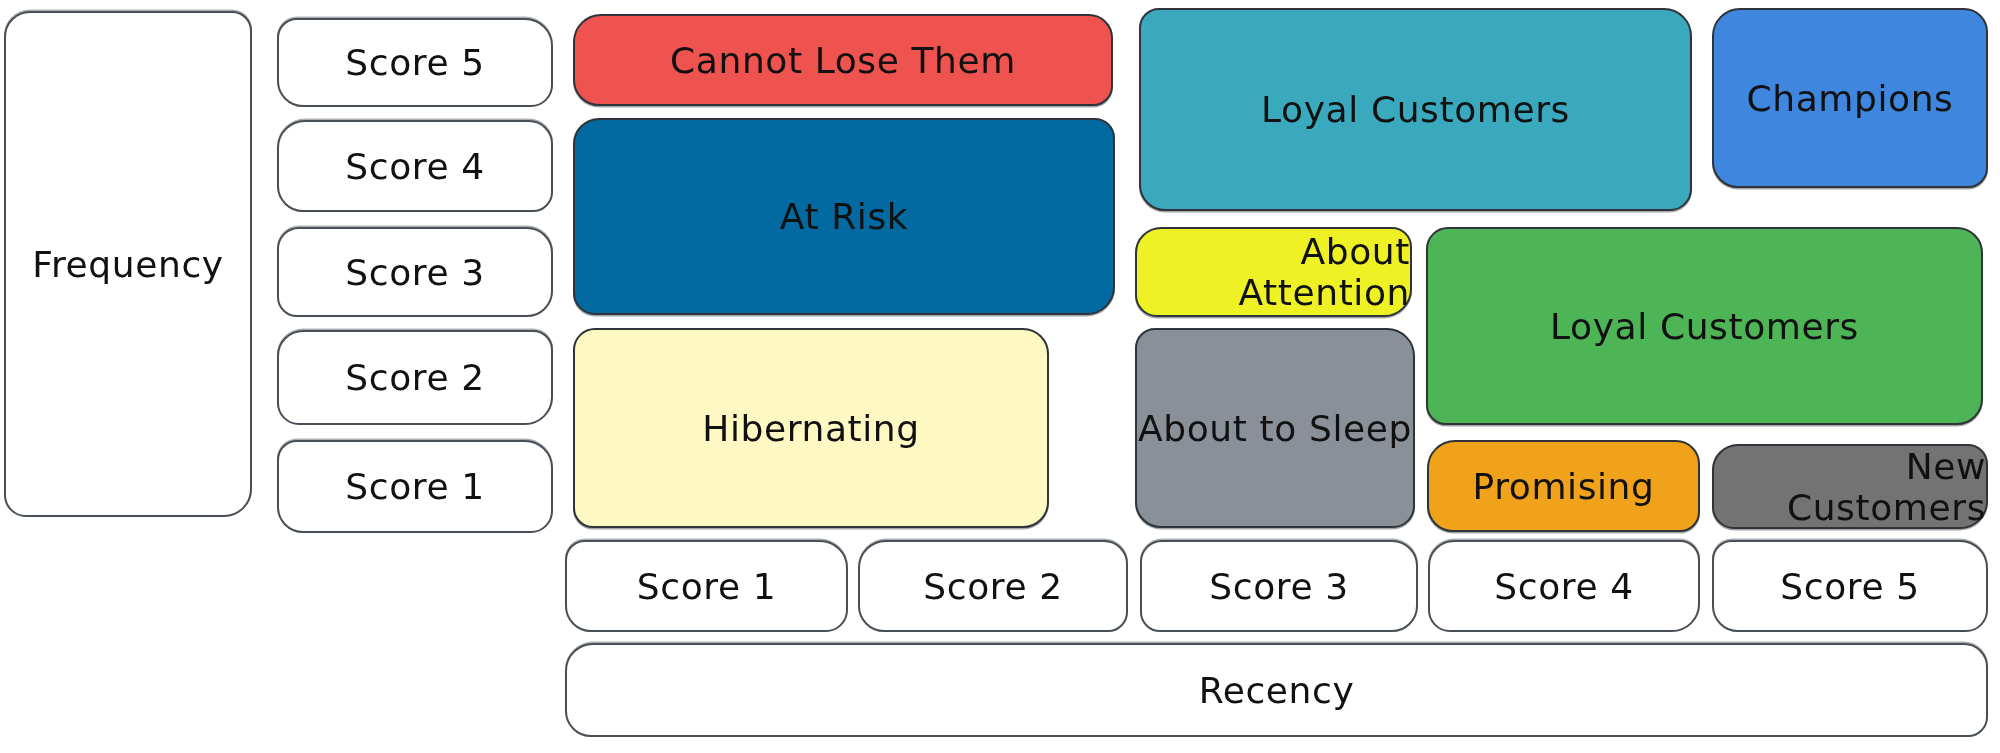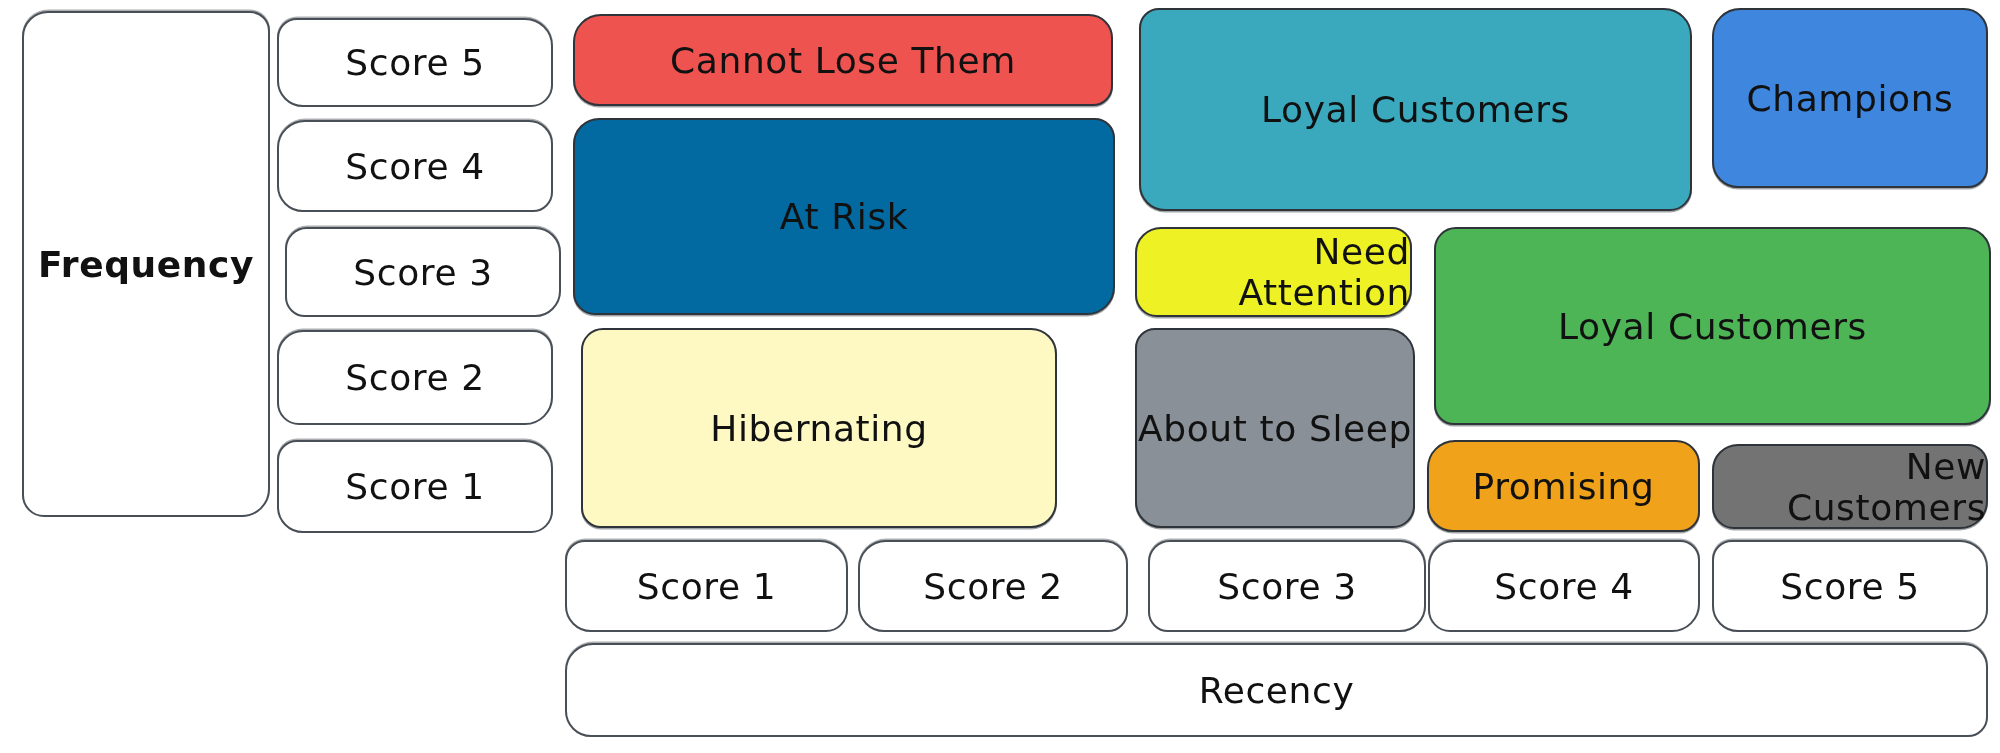--- a/index.html
+++ b/index.html
@@ -28,29 +28,29 @@
   }
   .seg{
     border:2.5px solid #2e343a;
     box-shadow:0 1.5px 0 rgba(70,76,82,.5);
     text-align:right;
   }
   
   .r0{border-radius:26px 20px 28px 22px;}
   .r1{border-radius:20px 28px 22px 26px;}
   .r2{border-radius:28px 24px 20px 26px;}
-  .r3{border-radius:22px 26px 26px 20px;margin-left:8px;}
+  .r3{border-radius:22px 26px 26px 20px;}
   .lbl{pointer-events:none;}
 </style>
 </head>
 <body>
 
 <div class="canvas">
 
-  <div class="box white r0" style="left:22px;top:11px;width:248px;height:506px;font-weight:bold;">
+  <div class="box white r0" style="left:4px;top:11px;width:248px;height:506px;">
     <span class="lbl">Frequency</span>
   </div>
 
   <div class="box white r1" style="left:277px;top:18px;width:276px;height:89px;">
     <span class="lbl">Score 5</span>
   </div>
   <div class="box white r2" style="left:277px;top:120px;width:276px;height:92px;">
     <span class="lbl">Score 4</span>
   </div>
   <div class="box white r3" style="left:277px;top:227px;width:276px;height:90px;">
@@ -77,21 +77,21 @@
 
   <div class="box seg r1" style="left: 1139px; top: 8px; width: 553px; height: 203px; background: rgb(58, 169, 189);">
     <span class="lbl">Loyal Customers</span>
   </div>
 
   <div class="box seg r2" style="left: 1712px; top: 8px; width: 276px; height: 180px; background: rgb(62, 134, 222);">
     <span class="lbl">Champions</span>
   </div>
 
   <div class="box seg r0" style="left: 1135px; top: 227px; width: 277px; height: 90px; background: rgb(238, 242, 36);">
-    <span class="lbl">Need Attention</span>
+    <span class="lbl">About Attention</span>
   </div>
 
   <div class="box seg r3" style="left: 1426px; top: 227px; width: 557px; height: 198px; background: rgb(77, 181, 86);">
     <span class="lbl">Loyal Customers</span>
   </div>
 
   <div class="box seg r1" style="left: 1135px; top: 328px; width: 280px; height: 200px; background: rgb(138, 144, 151);">
     <span class="lbl">About to Sleep</span>
   </div>
 

